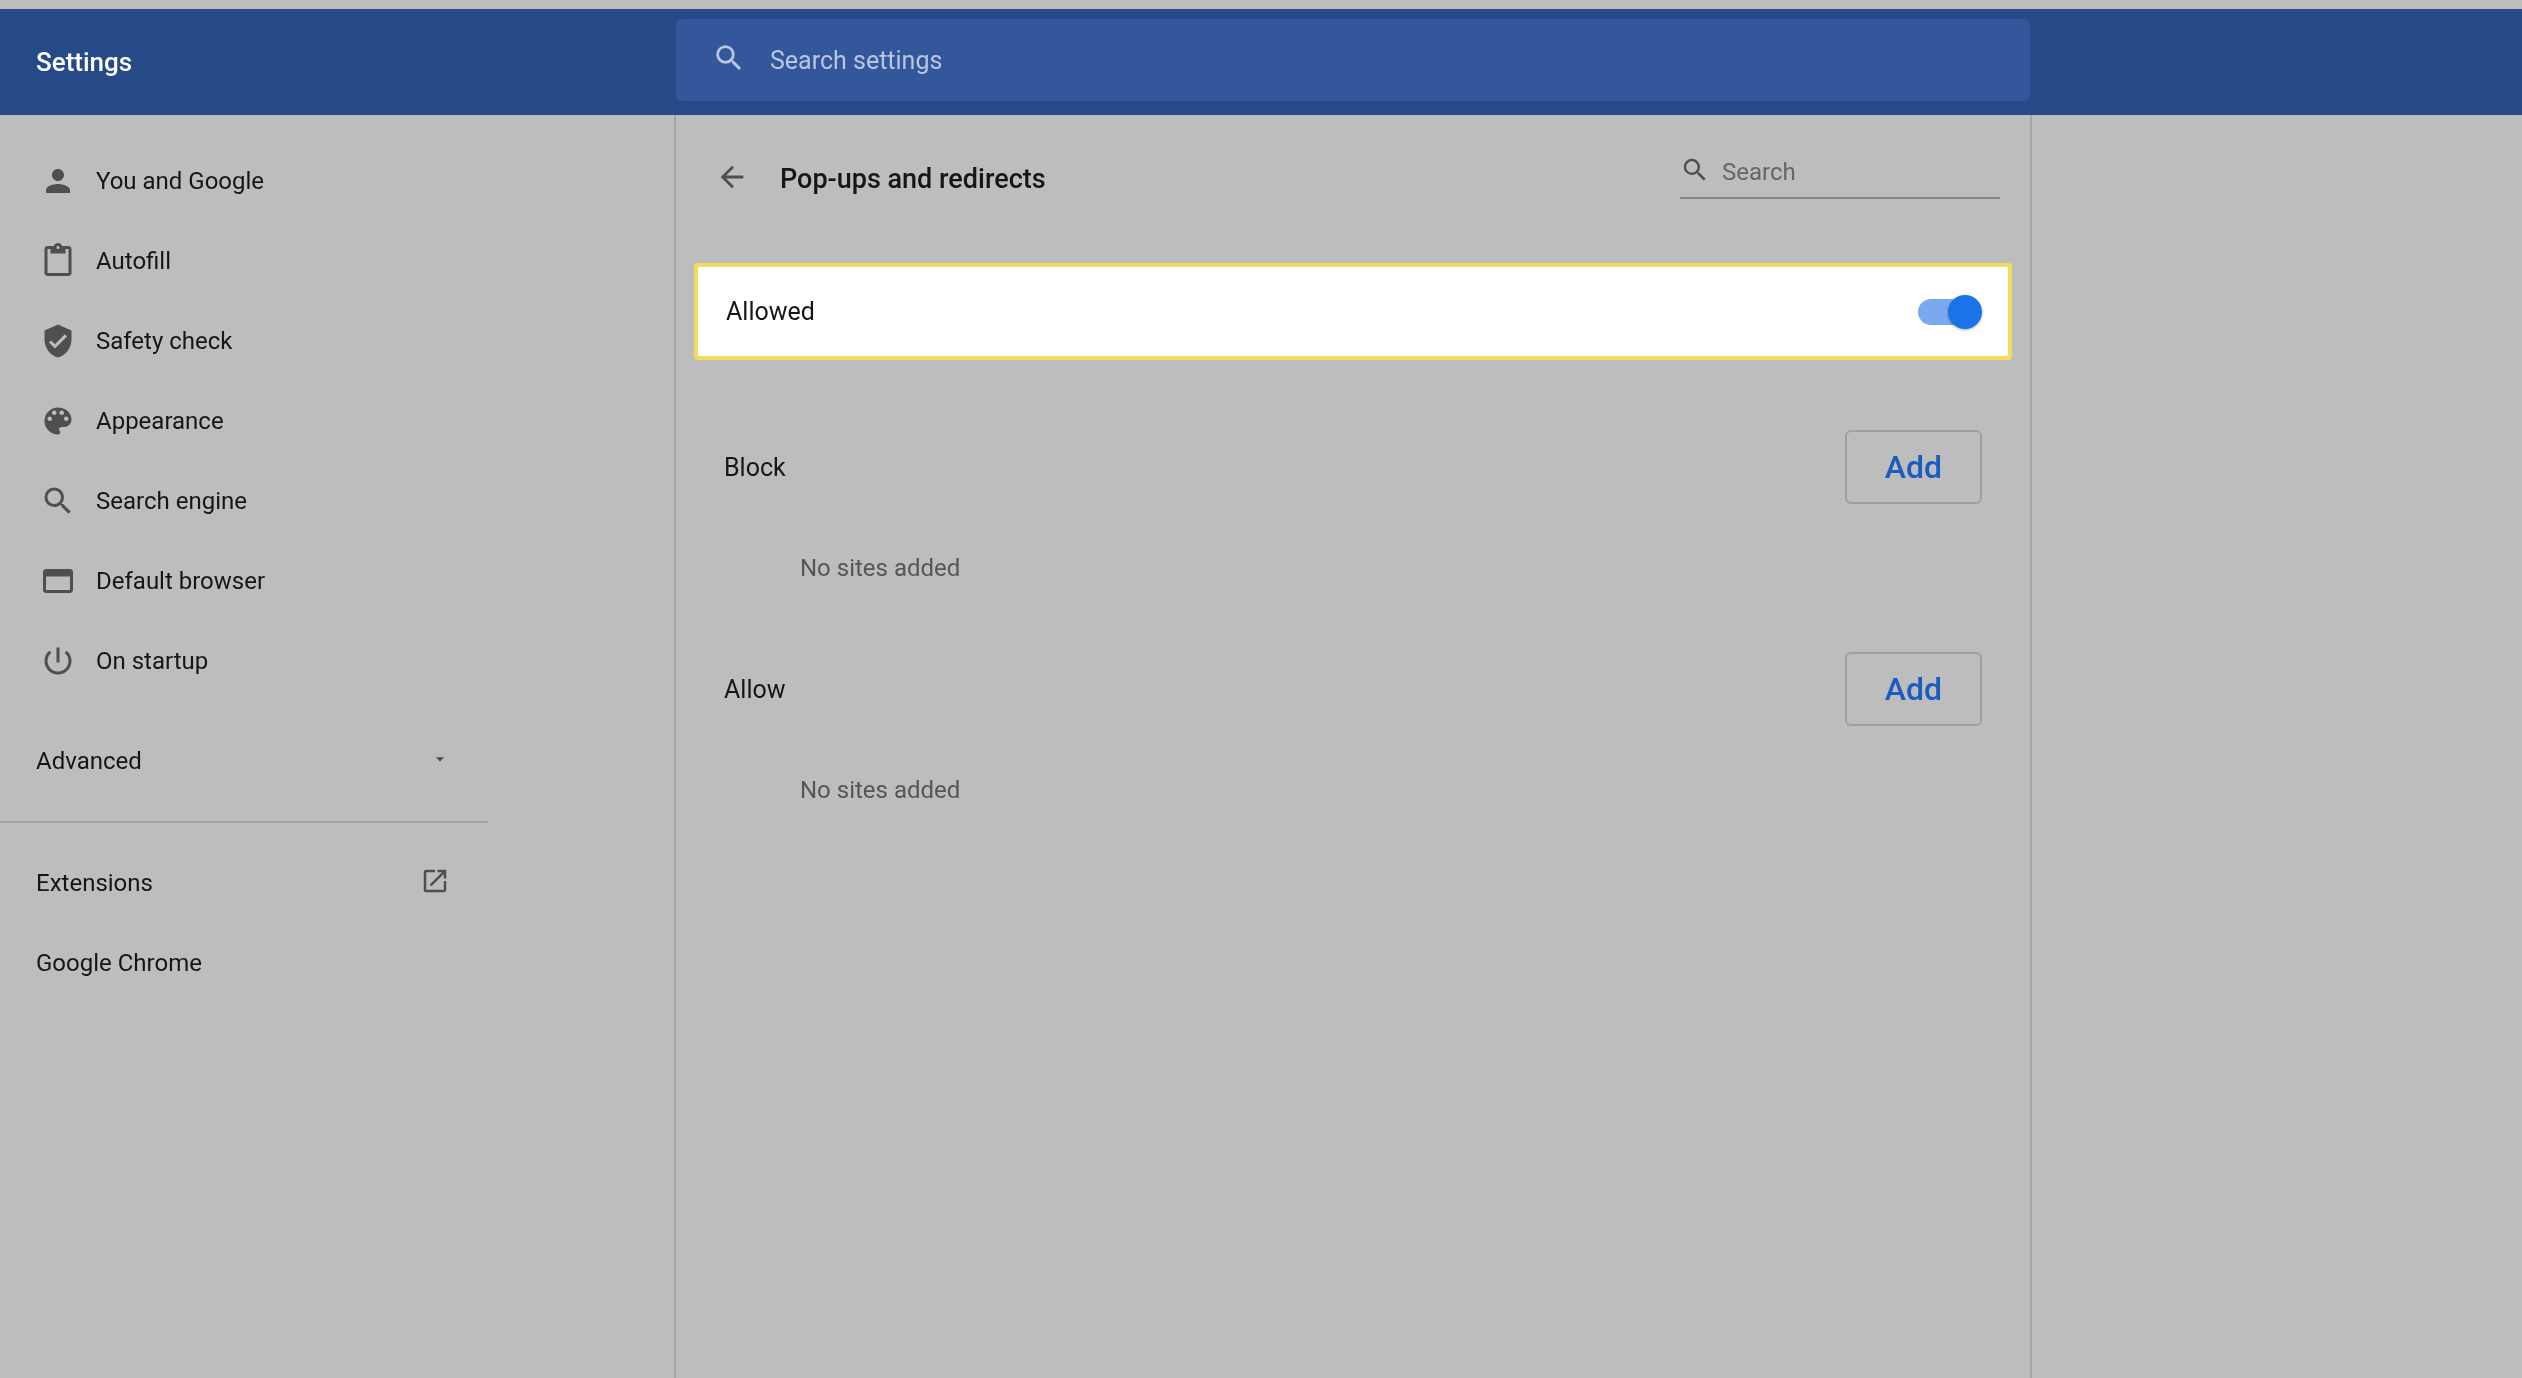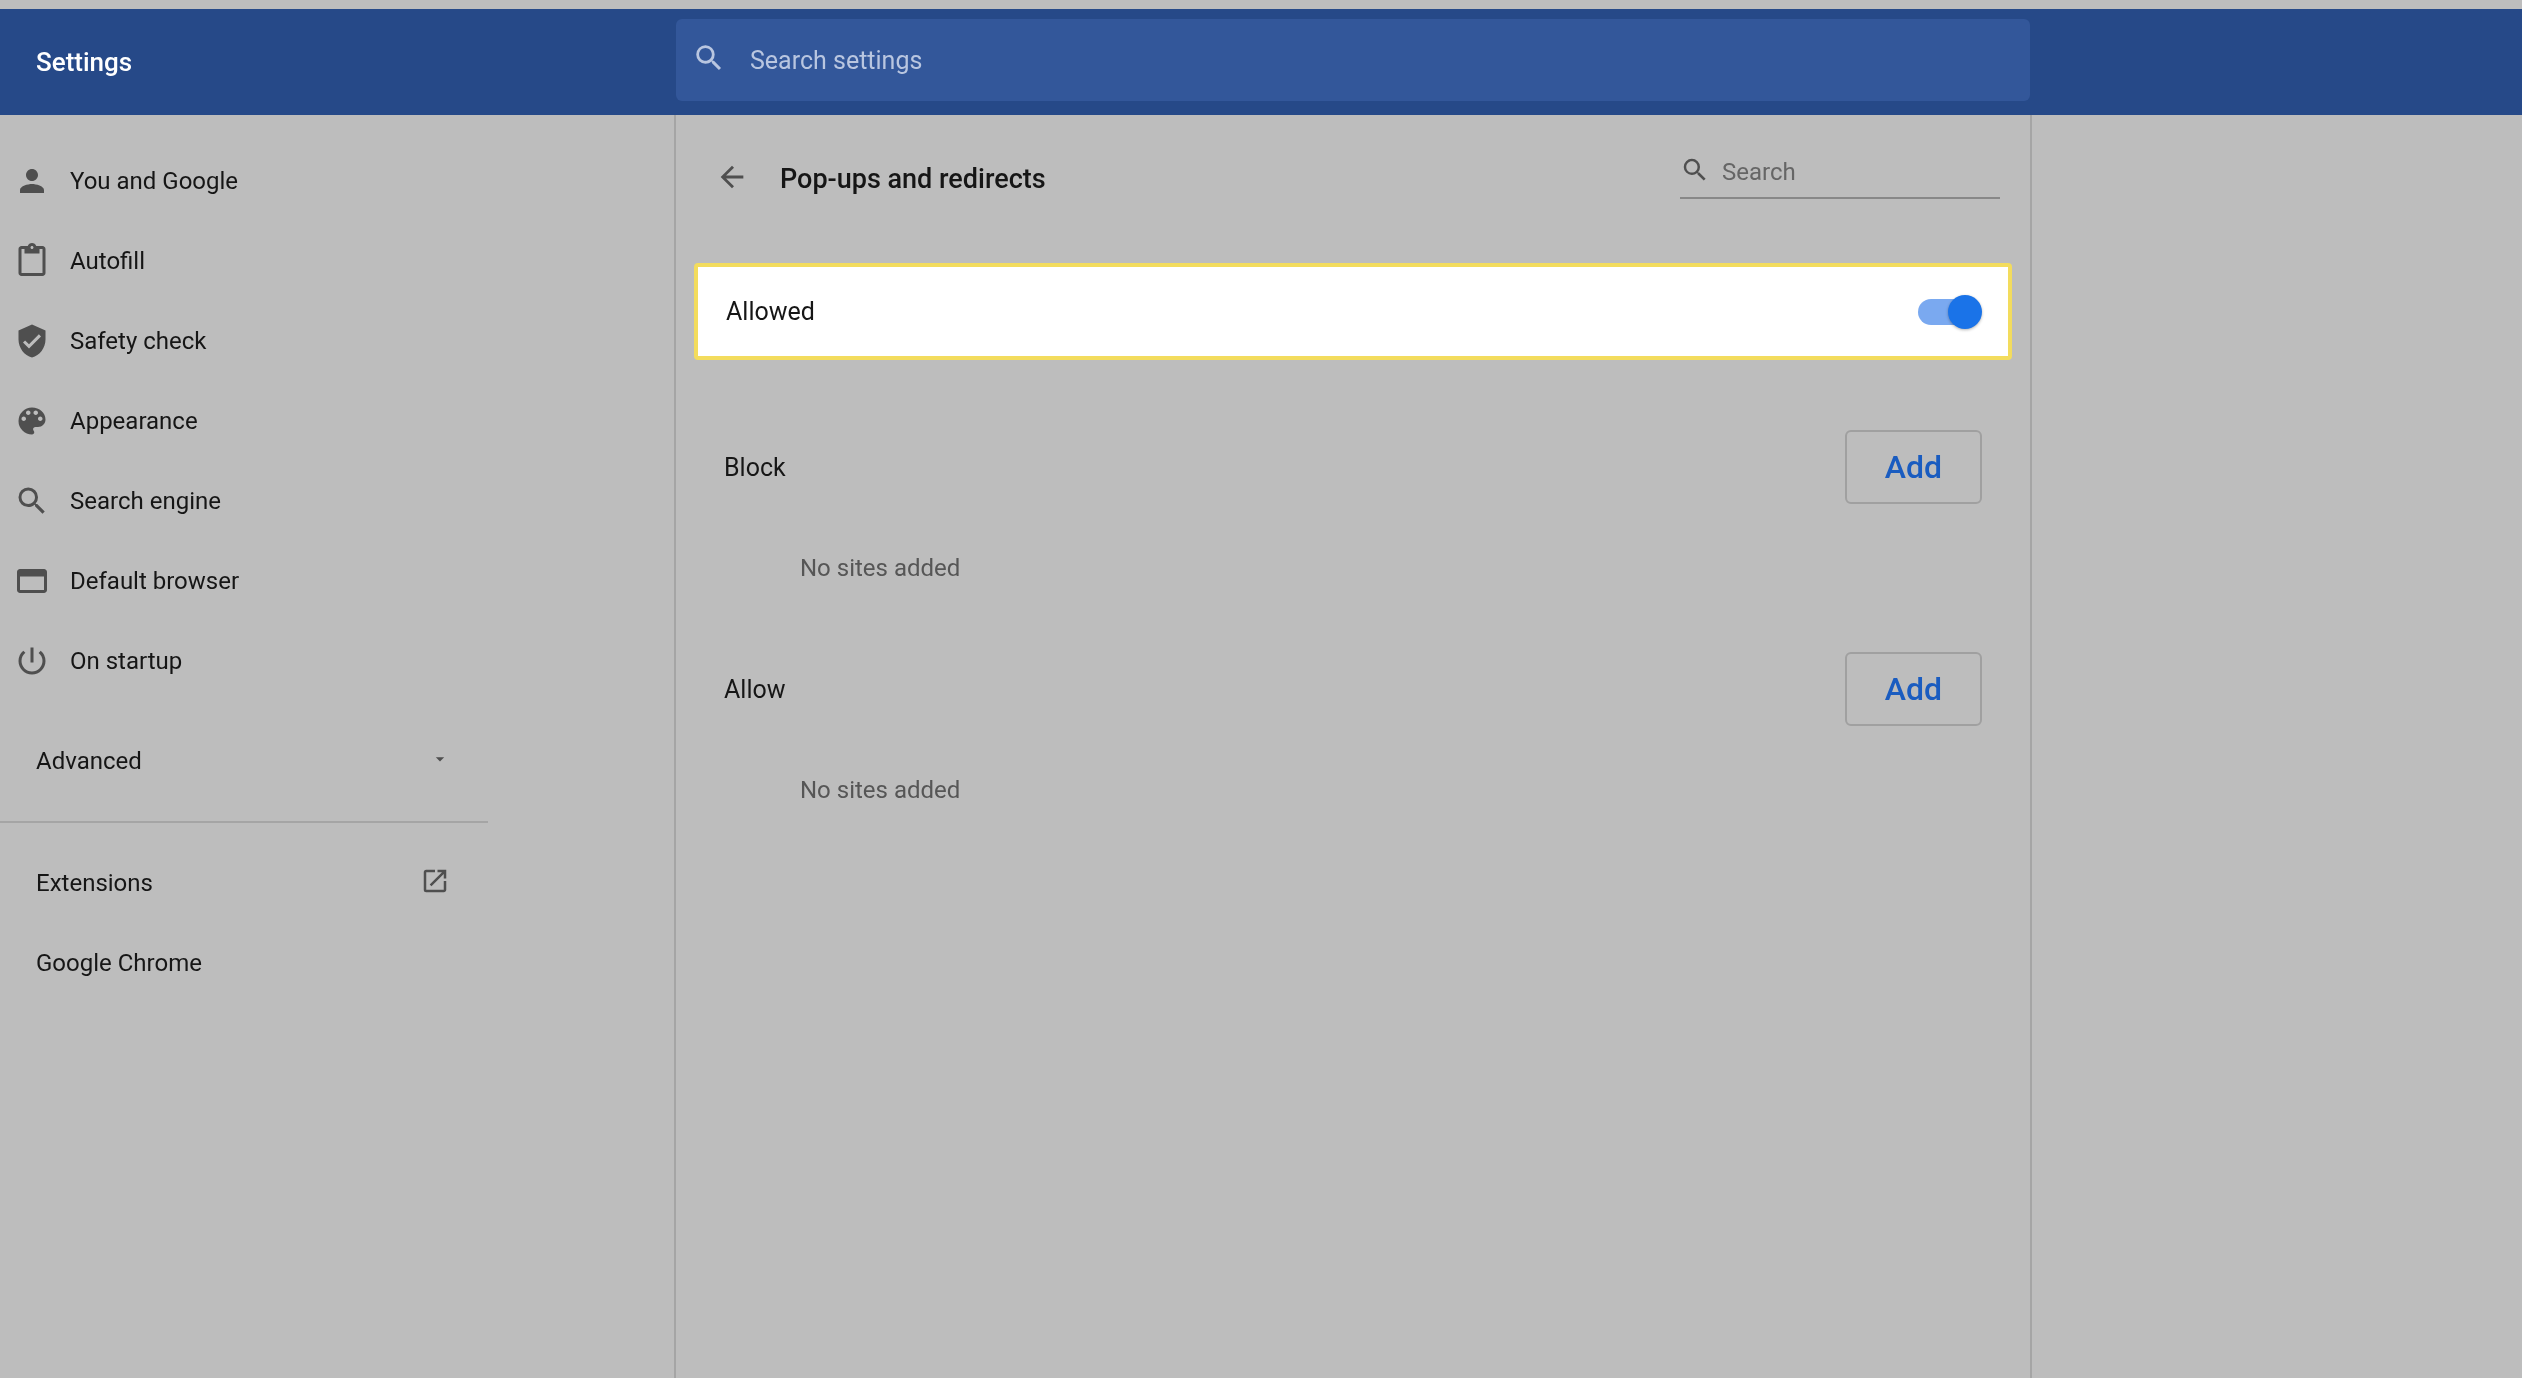--- a/index.html
+++ b/index.html
@@ -37,21 +37,21 @@
     .searchbar {
       position: absolute;
       left: 676px;
       top: 10px;
       width: 1354px;
       height: 82px;
       background: #33579a;
       border-radius: 6px;
       display: flex;
       align-items: center;
-      padding-left: 16px;
+      padding-left: 36px;
     }
     .searchbar svg {
       width: 34px;
       height: 34px;
       fill: #b9c6e0;
     }
     .searchbar input {
       flex: 1;
       background: transparent;
       border: none;
@@ -77,21 +77,21 @@
       width: 488px;
     }
     .nav-list {
       list-style: none;
       padding-top: 26px;
     }
     .nav-item {
       display: flex;
       align-items: center;
       height: 80px;
-      padding-left: 14px;
+      padding-left: 40px;
       cursor: pointer;
       border-top-right-radius: 40px;
       border-bottom-right-radius: 40px;
     }
     .nav-item .icon-slot {
       width: 56px;
       display: flex;
       align-items: center;
     }
     .nav-item .icon-slot svg {

